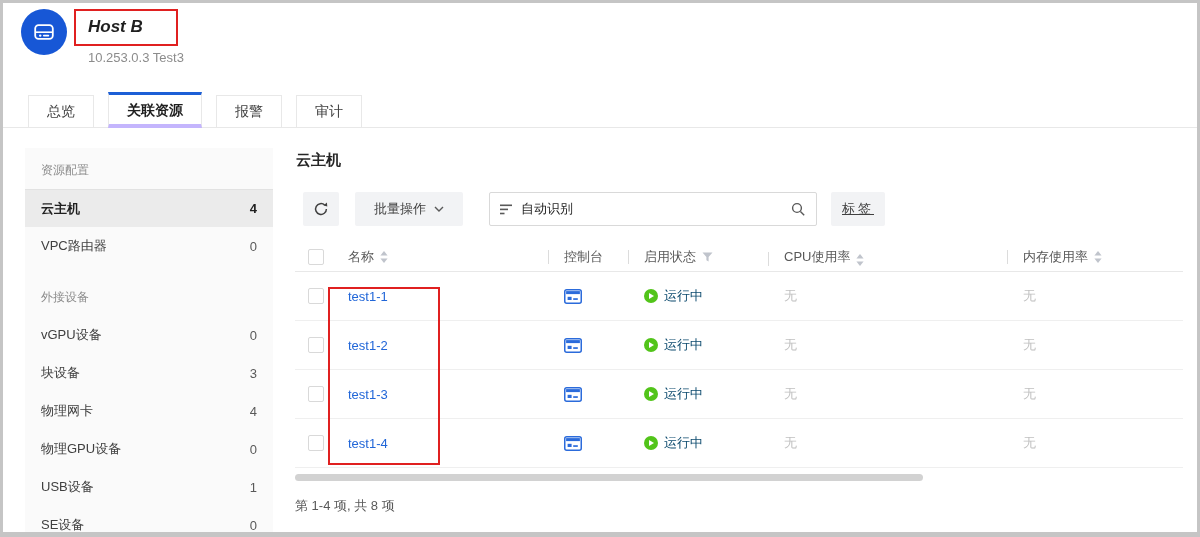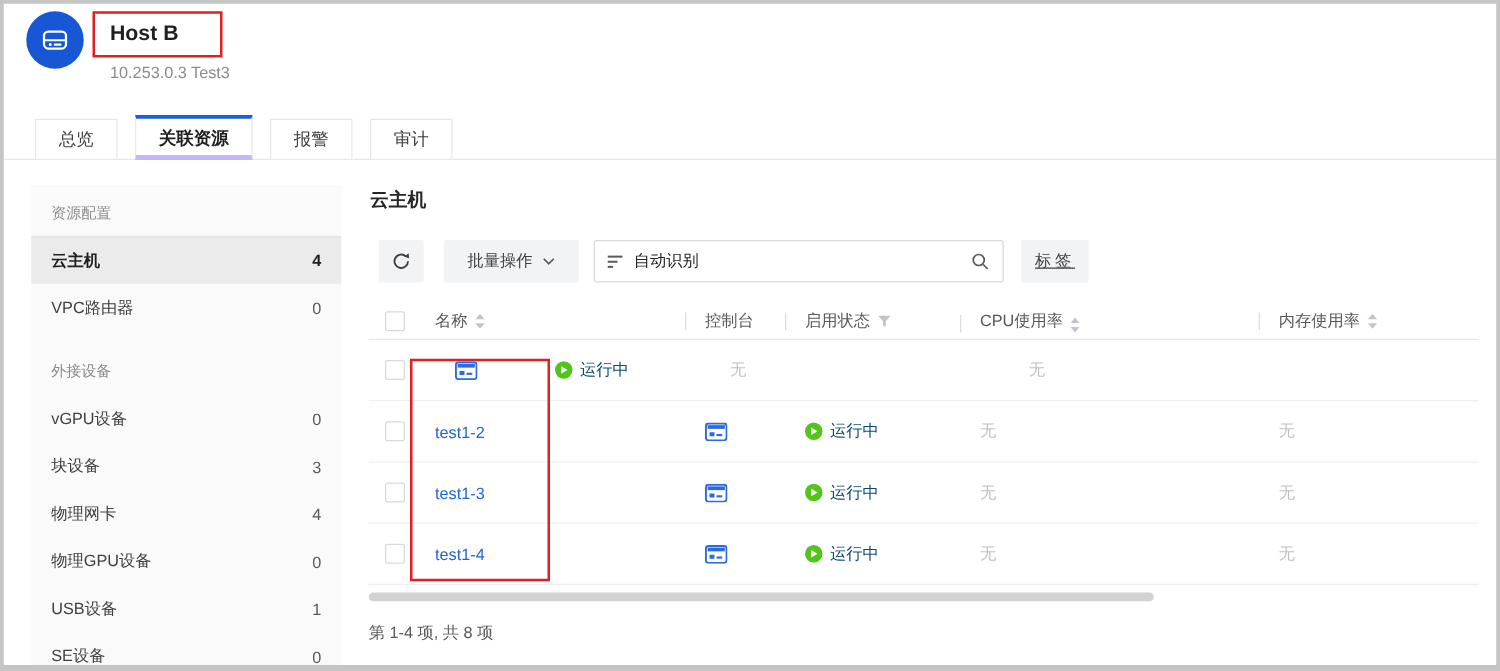--- a/index.html
+++ b/index.html
@@ -5,21 +5,21 @@
   * { margin:0; padding:0; box-sizing:border-box; }
   html,body { background:#e9e9e9; }
   body { font-family:"Liberation Sans","DejaVu Sans",sans-serif; }
   .screen {
     position:relative; width:1200px; height:537px; background:#fff;
     border:3px solid #c5c5c5; border-bottom-width:5px; overflow:hidden;
   }
   
   .host-avatar { position:absolute; left:18px; top:6px; width:46px; height:46px;
     border-radius:50%; background:#1757d6; display:flex; align-items:center; justify-content:center; }
-  .page-title { position:absolute; left:85px; top:14px; font-size:17px; font-weight:700; color:#1f1f1f; }
+  .page-title { position:absolute; left:85px; top:14px; font-size:17px; font-weight:700; color:#1f1f1f;font-style:italic; }
   .page-subtitle { position:absolute; left:85px; top:47px; font-size:13px; color:#8c8c8c; }
   .anno { position:absolute; border:2px solid #e02020; z-index:9; pointer-events:none; }
   .anno-title { left:71px; top:6px; width:104px; height:37px; }
   .anno-names { left:325px; top:284px; width:112px; height:178px; }
   
   .tabs { position:absolute; left:0; right:0; top:89px; height:36px;
     display:flex; align-items:flex-end; border-bottom:1px solid #e8e8e8; padding-left:25px; }
   .tab { height:33px; line-height:31px; border:1px solid #e8e8e8; background:#fff;
     margin-right:14px; margin-bottom:-1px; padding:0 18px; font-size:14px; color:#404040; cursor:pointer; white-space:nowrap; }
   .tab.active { height:36px; line-height:30px; border-top:3px solid #1d5fd6;
@@ -35,21 +35,21 @@
   .side-item.selected .count { color:#1f1f1f; font-weight:700; }
   
   .main { position:absolute; left:292px; top:140px; width:888px; }
   .section-title { font-size:15px; font-weight:700; color:#262626; margin:8px 0 0 1px; }
   .toolbar { display:flex; margin:22px 0 0 8px; height:34px; }
   .btn { height:34px; background:#f2f3f5; border:none; border-radius:2px; color:#404040;
     font-size:13px; display:flex; align-items:center; justify-content:center; cursor:pointer; }
   .btn-refresh { width:36px; }
   .btn-bulk { width:108px; margin-left:16px; gap:8px; }
   .btn-tag { width:54px; margin-left:14px; letter-spacing:3px;text-decoration:underline; }
-  .searchbox { width:328px; height:34px; margin-left:12px; border:1px solid #d9d9d9; border-radius:2px;
+  .searchbox { width:328px; height:34px; margin-left:26px; border:1px solid #d9d9d9; border-radius:2px;
     background:#fff; display:flex; align-items:center; padding:0 10px; }
   .searchbox .mode-text { font-size:13px; color:#262626; margin-left:8px; flex:1; }
   
   .thead { display:flex; align-items:center; height:30px; margin-top:16px;
     border-bottom:1px solid #e8e8e8; font-size:13px; color:#595959; }
   .trow { display:flex; align-items:center; height:49px; border-bottom:1px solid #efefef; font-size:13px; }
   .col-check { width:53px; padding-left:13px; display:flex; align-items:center; }
   .col-name { width:200px; display:flex; align-items:center; gap:6px; }
   .col-console { width:80px; display:flex; align-items:center; gap:6px; }
   .col-status { width:140px; display:flex; align-items:center; gap:6px; }
@@ -199,20 +199,23 @@
           <polygon points="4,0 7.6,4.4 0.4,4.4" fill="#c0c4cc"></polygon>
           <polygon points="0.4,7.6 7.6,7.6 4,12" fill="#c0c4cc"></polygon>
         </svg>
       </div>
     </div>
 
     <div class="trow">
       <div class="col-check">
           <span class="checkbox"></span>
         </div>
+      <div class="col-name">
+          <span class="link">test1-1</span>
+        </div>
       <div class="col-console">
           <span class="vdiv" style="visibility:hidden"></span>
         <svg width="18" height="15" viewBox="0 0 18 15">
           <rect x="0.75" y="0.75" width="16.5" height="13.5" rx="2" fill="none" stroke="#2b6bdb" stroke-width="1.5"></rect>
           <rect x="2.1" y="2.1" width="13.8" height="3" fill="#2b6bdb"></rect>
           <rect x="3.6" y="7.8" width="4" height="3.2" fill="#2b6bdb"></rect>
           <rect x="9.2" y="9.2" width="4.6" height="1.7" fill="#2b6bdb"></rect>
         </svg>
       </div>
       <div class="col-status">

